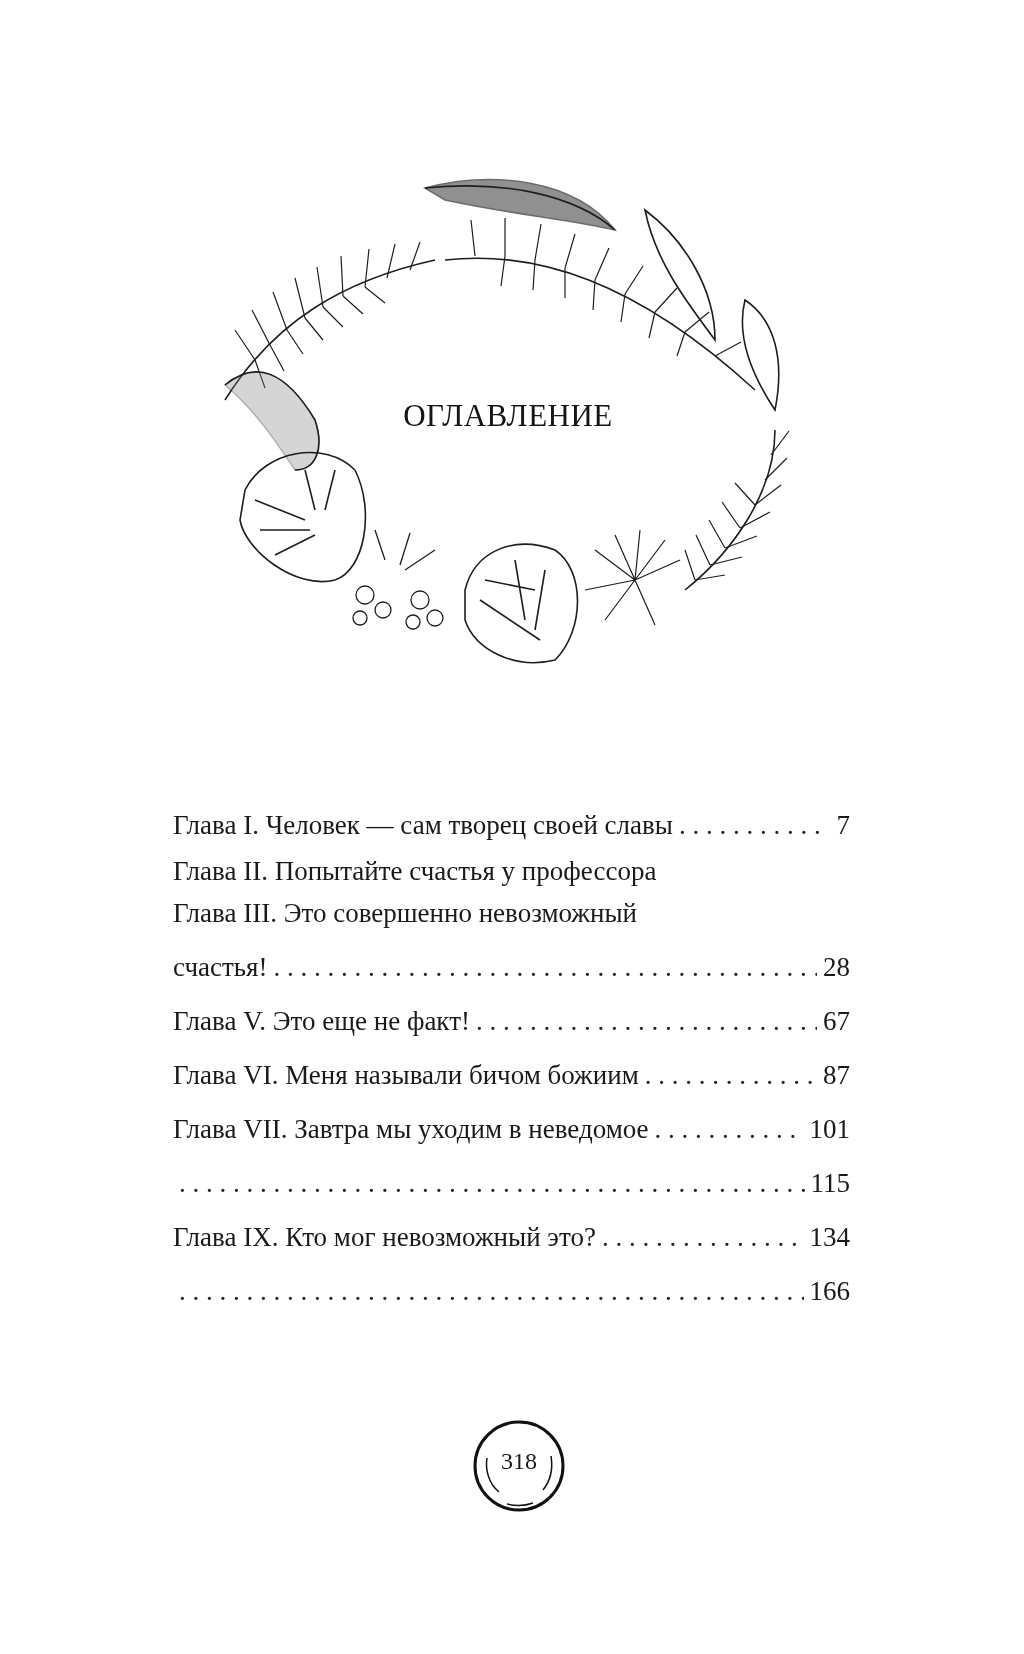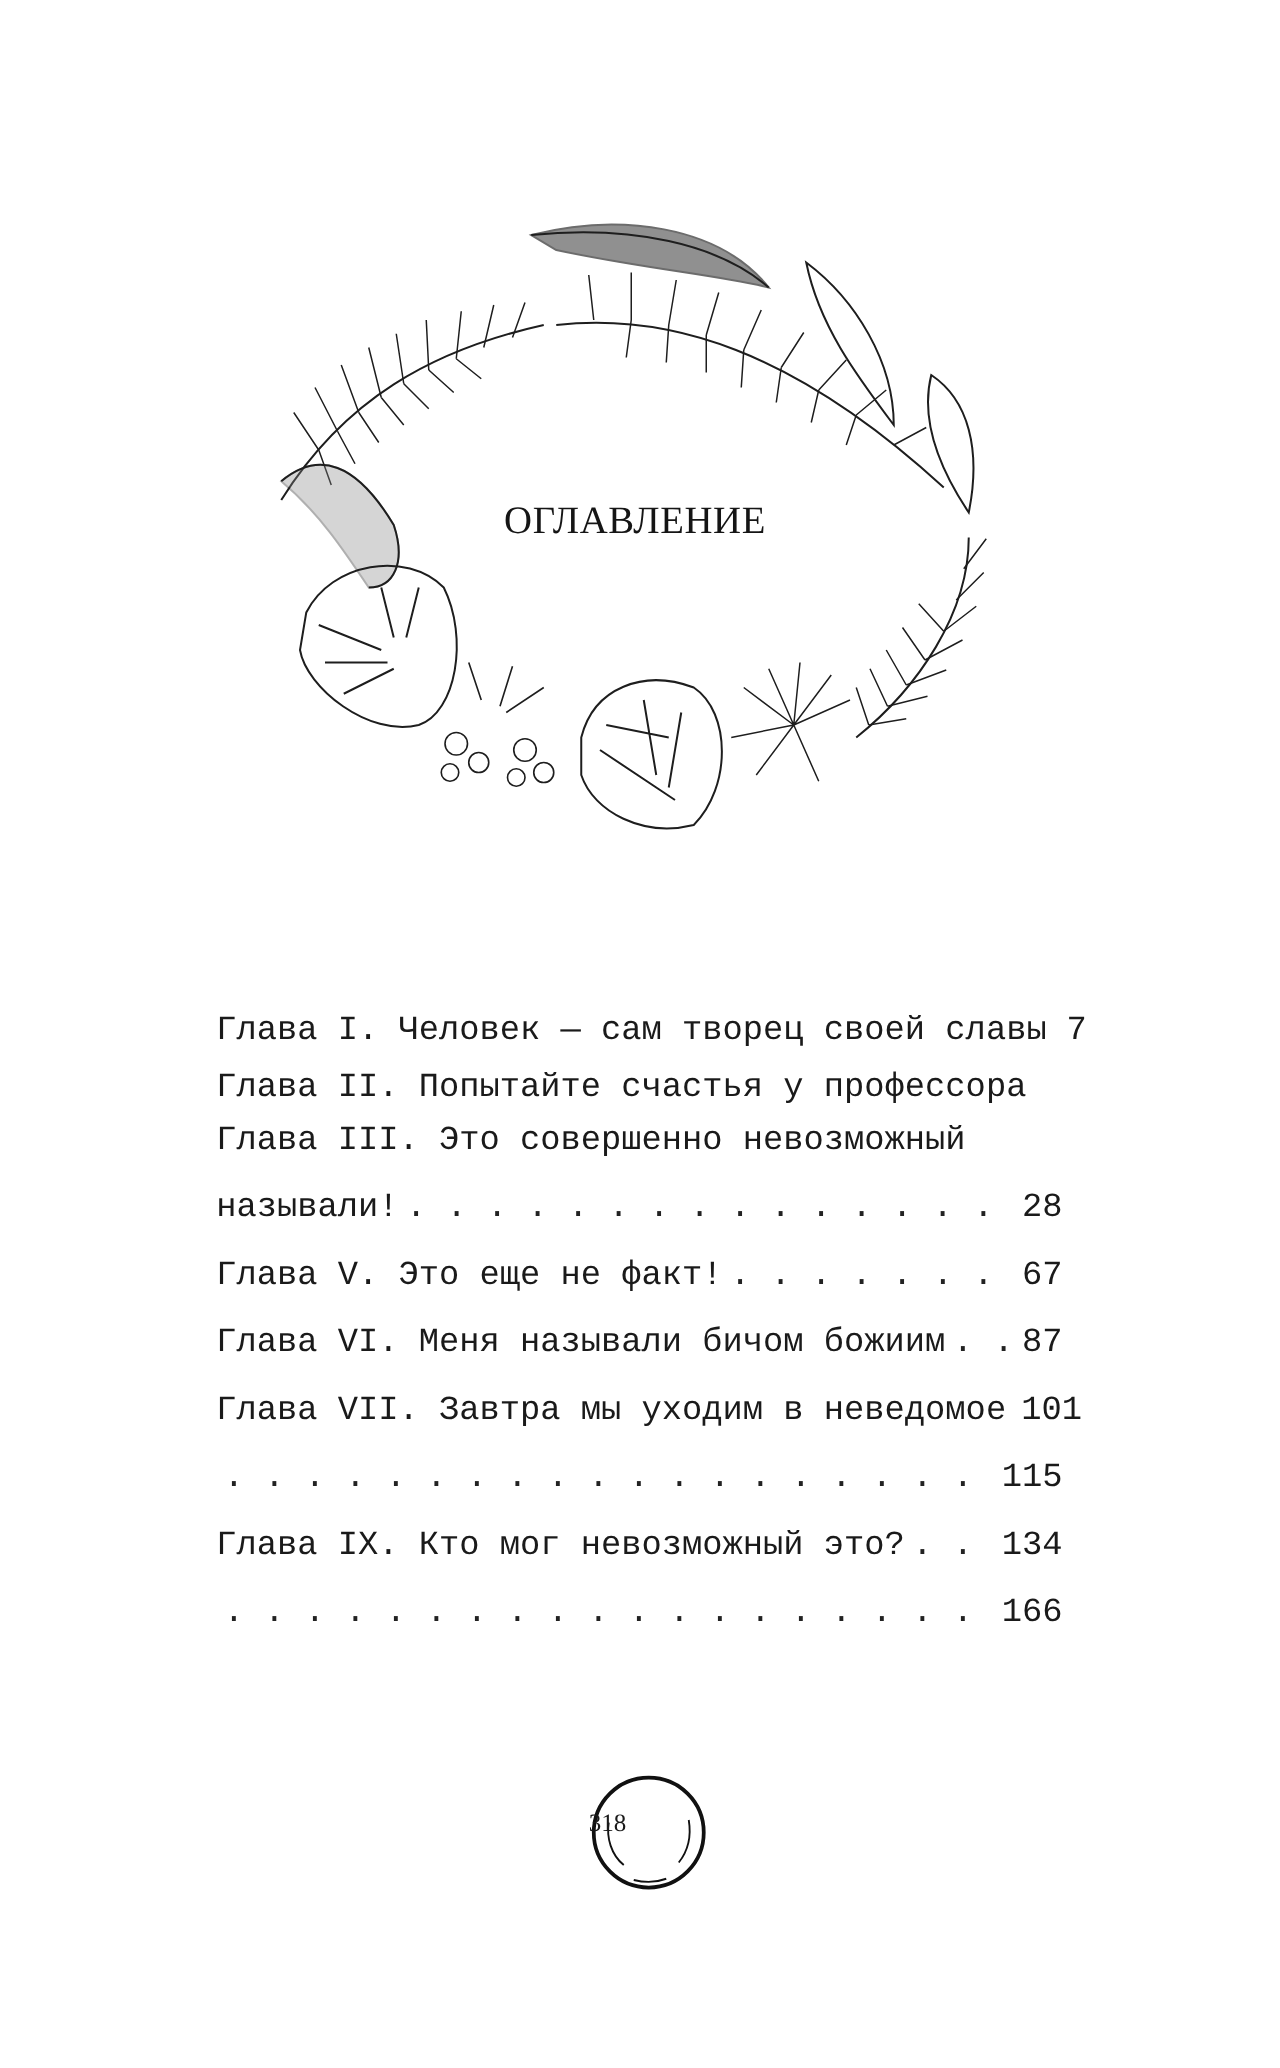--- a/index.html
+++ b/index.html
@@ -2,30 +2,30 @@
 <html><head>
 <meta charset="utf-8">
 <style>
   html, body { margin:0; padding:0; background:#ffffff; }
   body { width:1024px; height:1654px; position:relative; overflow:hidden;
          font-family:"Liberation Serif","DejaVu Serif",serif; color:#1a1a1a; }
   .wreath { position:absolute; left:215px; top:170px; width:590px; height:500px; }
   .title { position:absolute; left:0; width:1016px; top:398px; text-align:center;
            font-size:31px; letter-spacing:0.5px; color:#151515; }
   .toc { position:absolute; left:173px; width:677px; top:812px; font-size:27px; line-height:1; }
-  .entry { position:relative;font-family:Liberation Mono, monospace; }
+  .entry { position:relative; }
   .line { display:flex; align-items:baseline; white-space:nowrap; height:54px; }
   .line.first { height:46px; }
   .line .text { flex:0 0 auto; }
   .line .dots { flex:1 1 auto; overflow:hidden; margin:0 6px; letter-spacing:6px; color:#222; }
   .line .dots::before { content:". . . . . . . . . . . . . . . . . . . . . . . . . . . . . . . . . . . . . . . . . . . . . . . . . . . . . . . . . . ."; letter-spacing:0; }
   .line .page { flex:0 0 auto; text-align:right; min-width:20px; }
   .folio { position:absolute; left:471px; top:1418px; width:96px; height:96px; }
   .folio svg { position:absolute; left:0; top:0; }
-  .folio .num { position:absolute; left:0; width:96px; top:30px; text-align:left; font-size:20px; }
+  .folio .num { position:absolute; left:0; width:96px; top:30px; text-align:center; font-size:24px; }
 </style>
 </head>
 <body>
 
 <svg class="wreath" viewBox="0 0 590 500" fill="none" stroke="#1e1e1e" stroke-width="1.6">
 
   <path d="M210 18 C280 0, 360 10, 400 60 C360 50, 300 45, 230 30 Z" fill="#555" opacity="0.65"></path>
   <path d="M210 18 C290 10, 360 25, 400 60"></path>
 
   <path d="M10 230 C60 150, 130 110, 220 90"></path>
@@ -86,21 +86,21 @@
   <div class="entry">
     <div class="line first" style="height:42px">
         <span class="text">Глава II. Попытайте счастья у профессора</span>
       </div>
   </div>
   <div class="entry">
     <div class="line">
         <span class="text">Глава III. Это совершенно невозможный</span>
       </div>
     <div class="line">
-        <span class="text">называли!</span>
+        <span class="text">счастья!</span>
         <span class="dots"></span>
         <span class="page">28</span>
       </div>
   </div>
   <div class="entry">
     <div class="line">
         <span class="text">Глава V. Это еще не факт!</span>
         <span class="dots"></span>
         <span class="page">67</span>
       </div>

